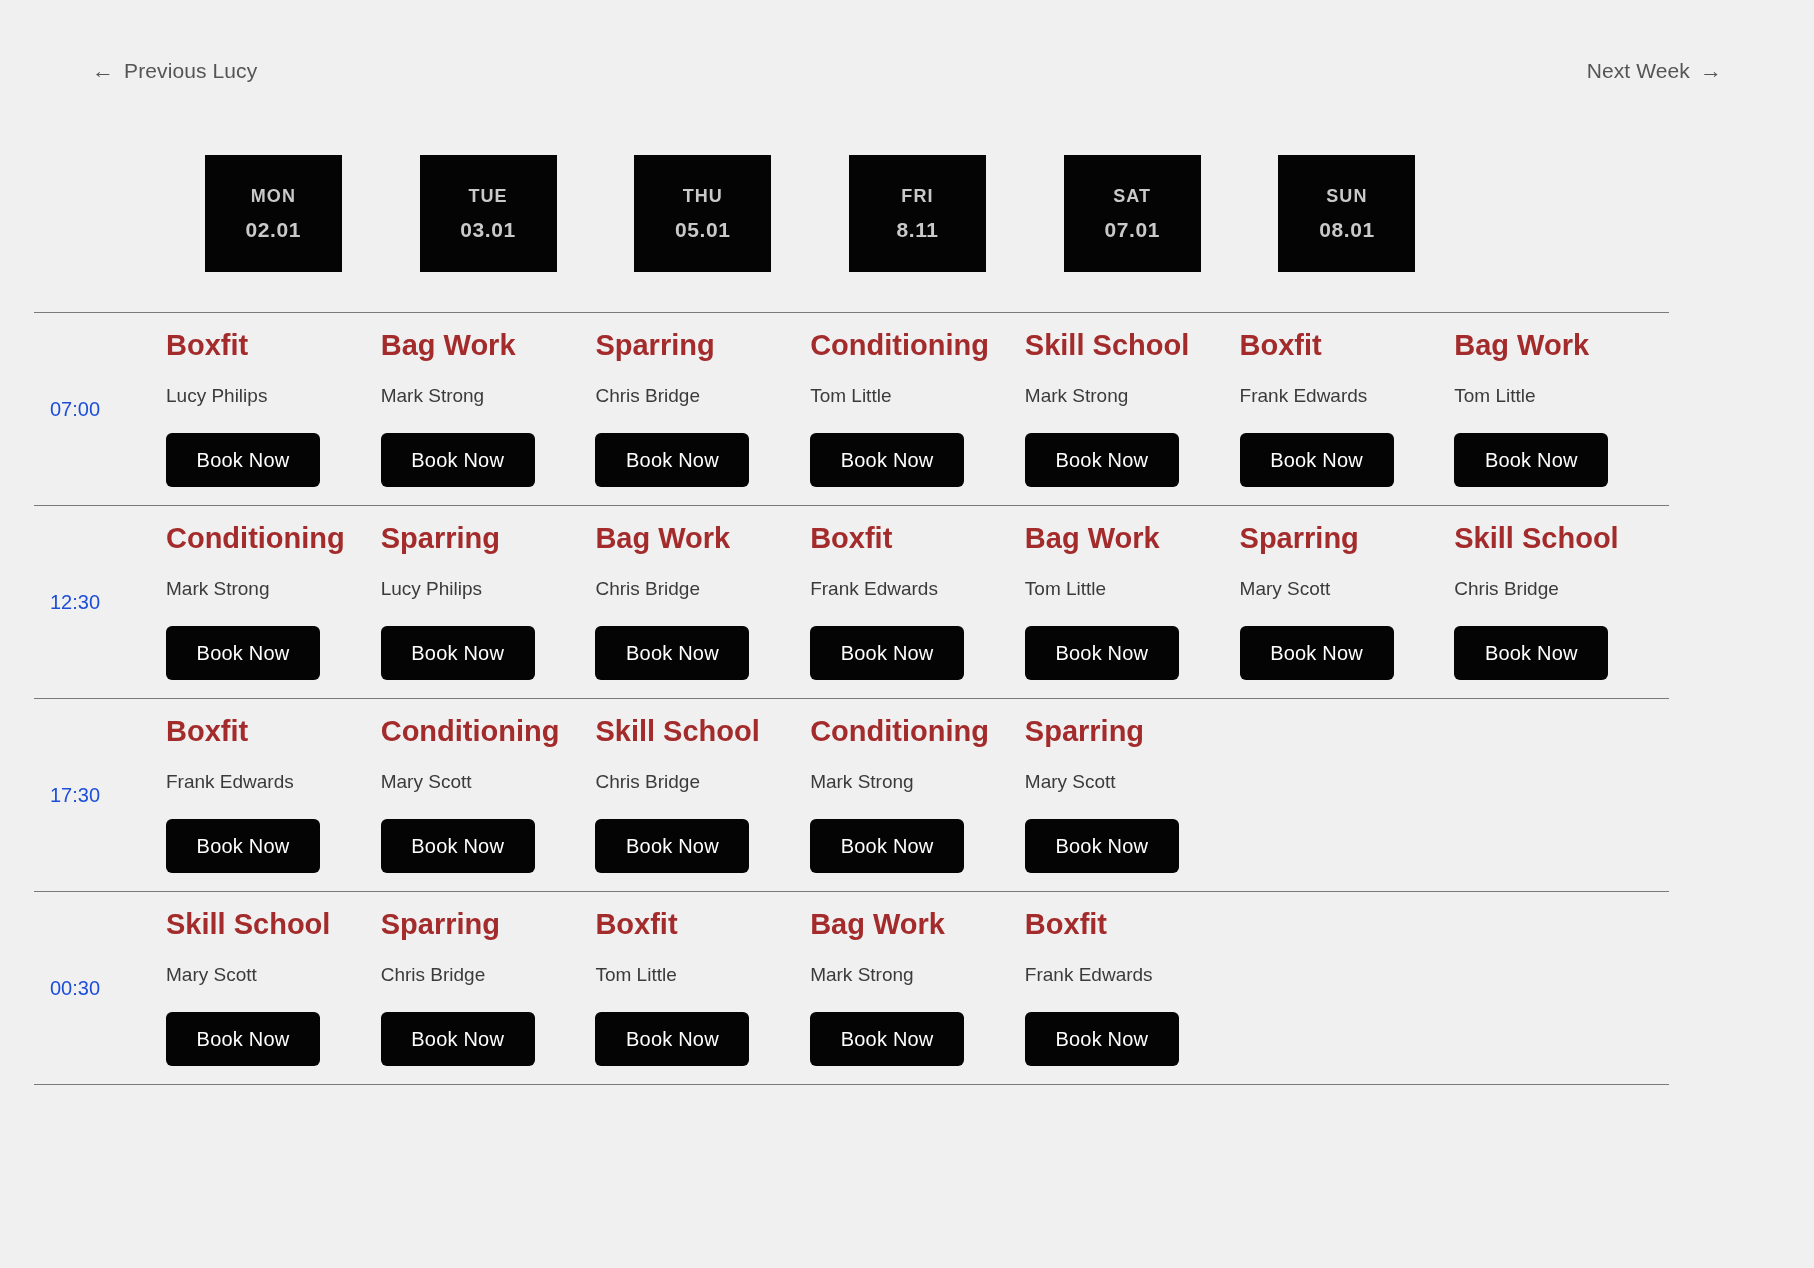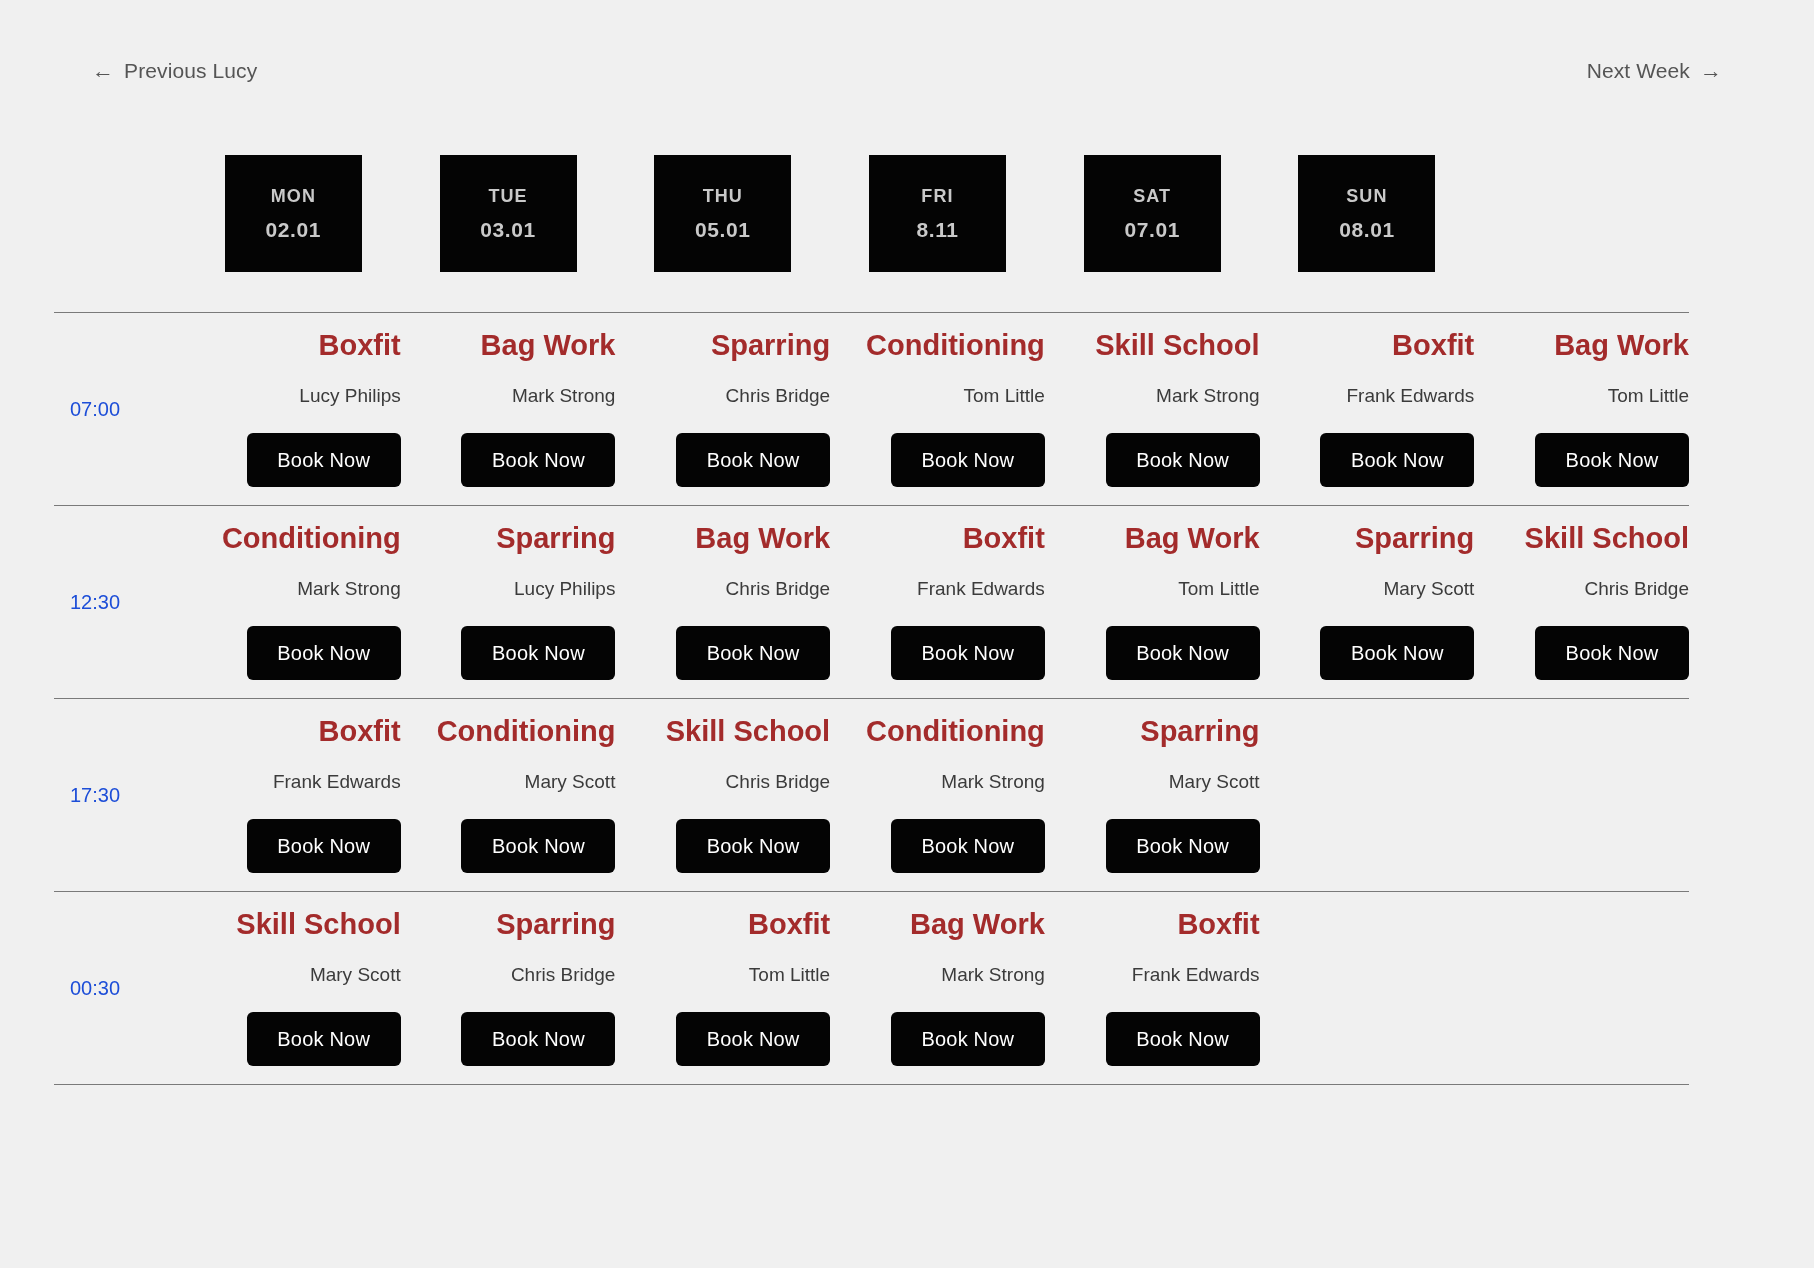--- a/index.html
+++ b/index.html
@@ -48,21 +48,21 @@
   .nav-arrow {
     font-size: 22px;
     line-height: 1;
     color: #555555;
   }
 
   
   .grid {
     position: absolute;
     top: 0;
-    left: 54px;
+    left: 34px;
     width: 1635px;
   }
 
   .row {
     display: grid;
     grid-template-columns: 132px repeat(7, 1fr);
     align-items: center;
   }
 
   
@@ -114,21 +114,21 @@
   .time-cell {
     font-size: 20px;
     color: #1d4ed8;
     text-align: left;
     padding-left: 16px;
     white-space: nowrap;
   }
   .class-cell {
     display: flex;
     flex-direction: column;
-    align-items: flex-end;
+    align-items: flex-start;
     justify-content: center;
     gap: 0;
     height: 192px;
   }
   .class-cell.empty { visibility: hidden; }
 
   .class-title {
     font-size: 29px;
     font-weight: bold;
     color: #a32b2b;

